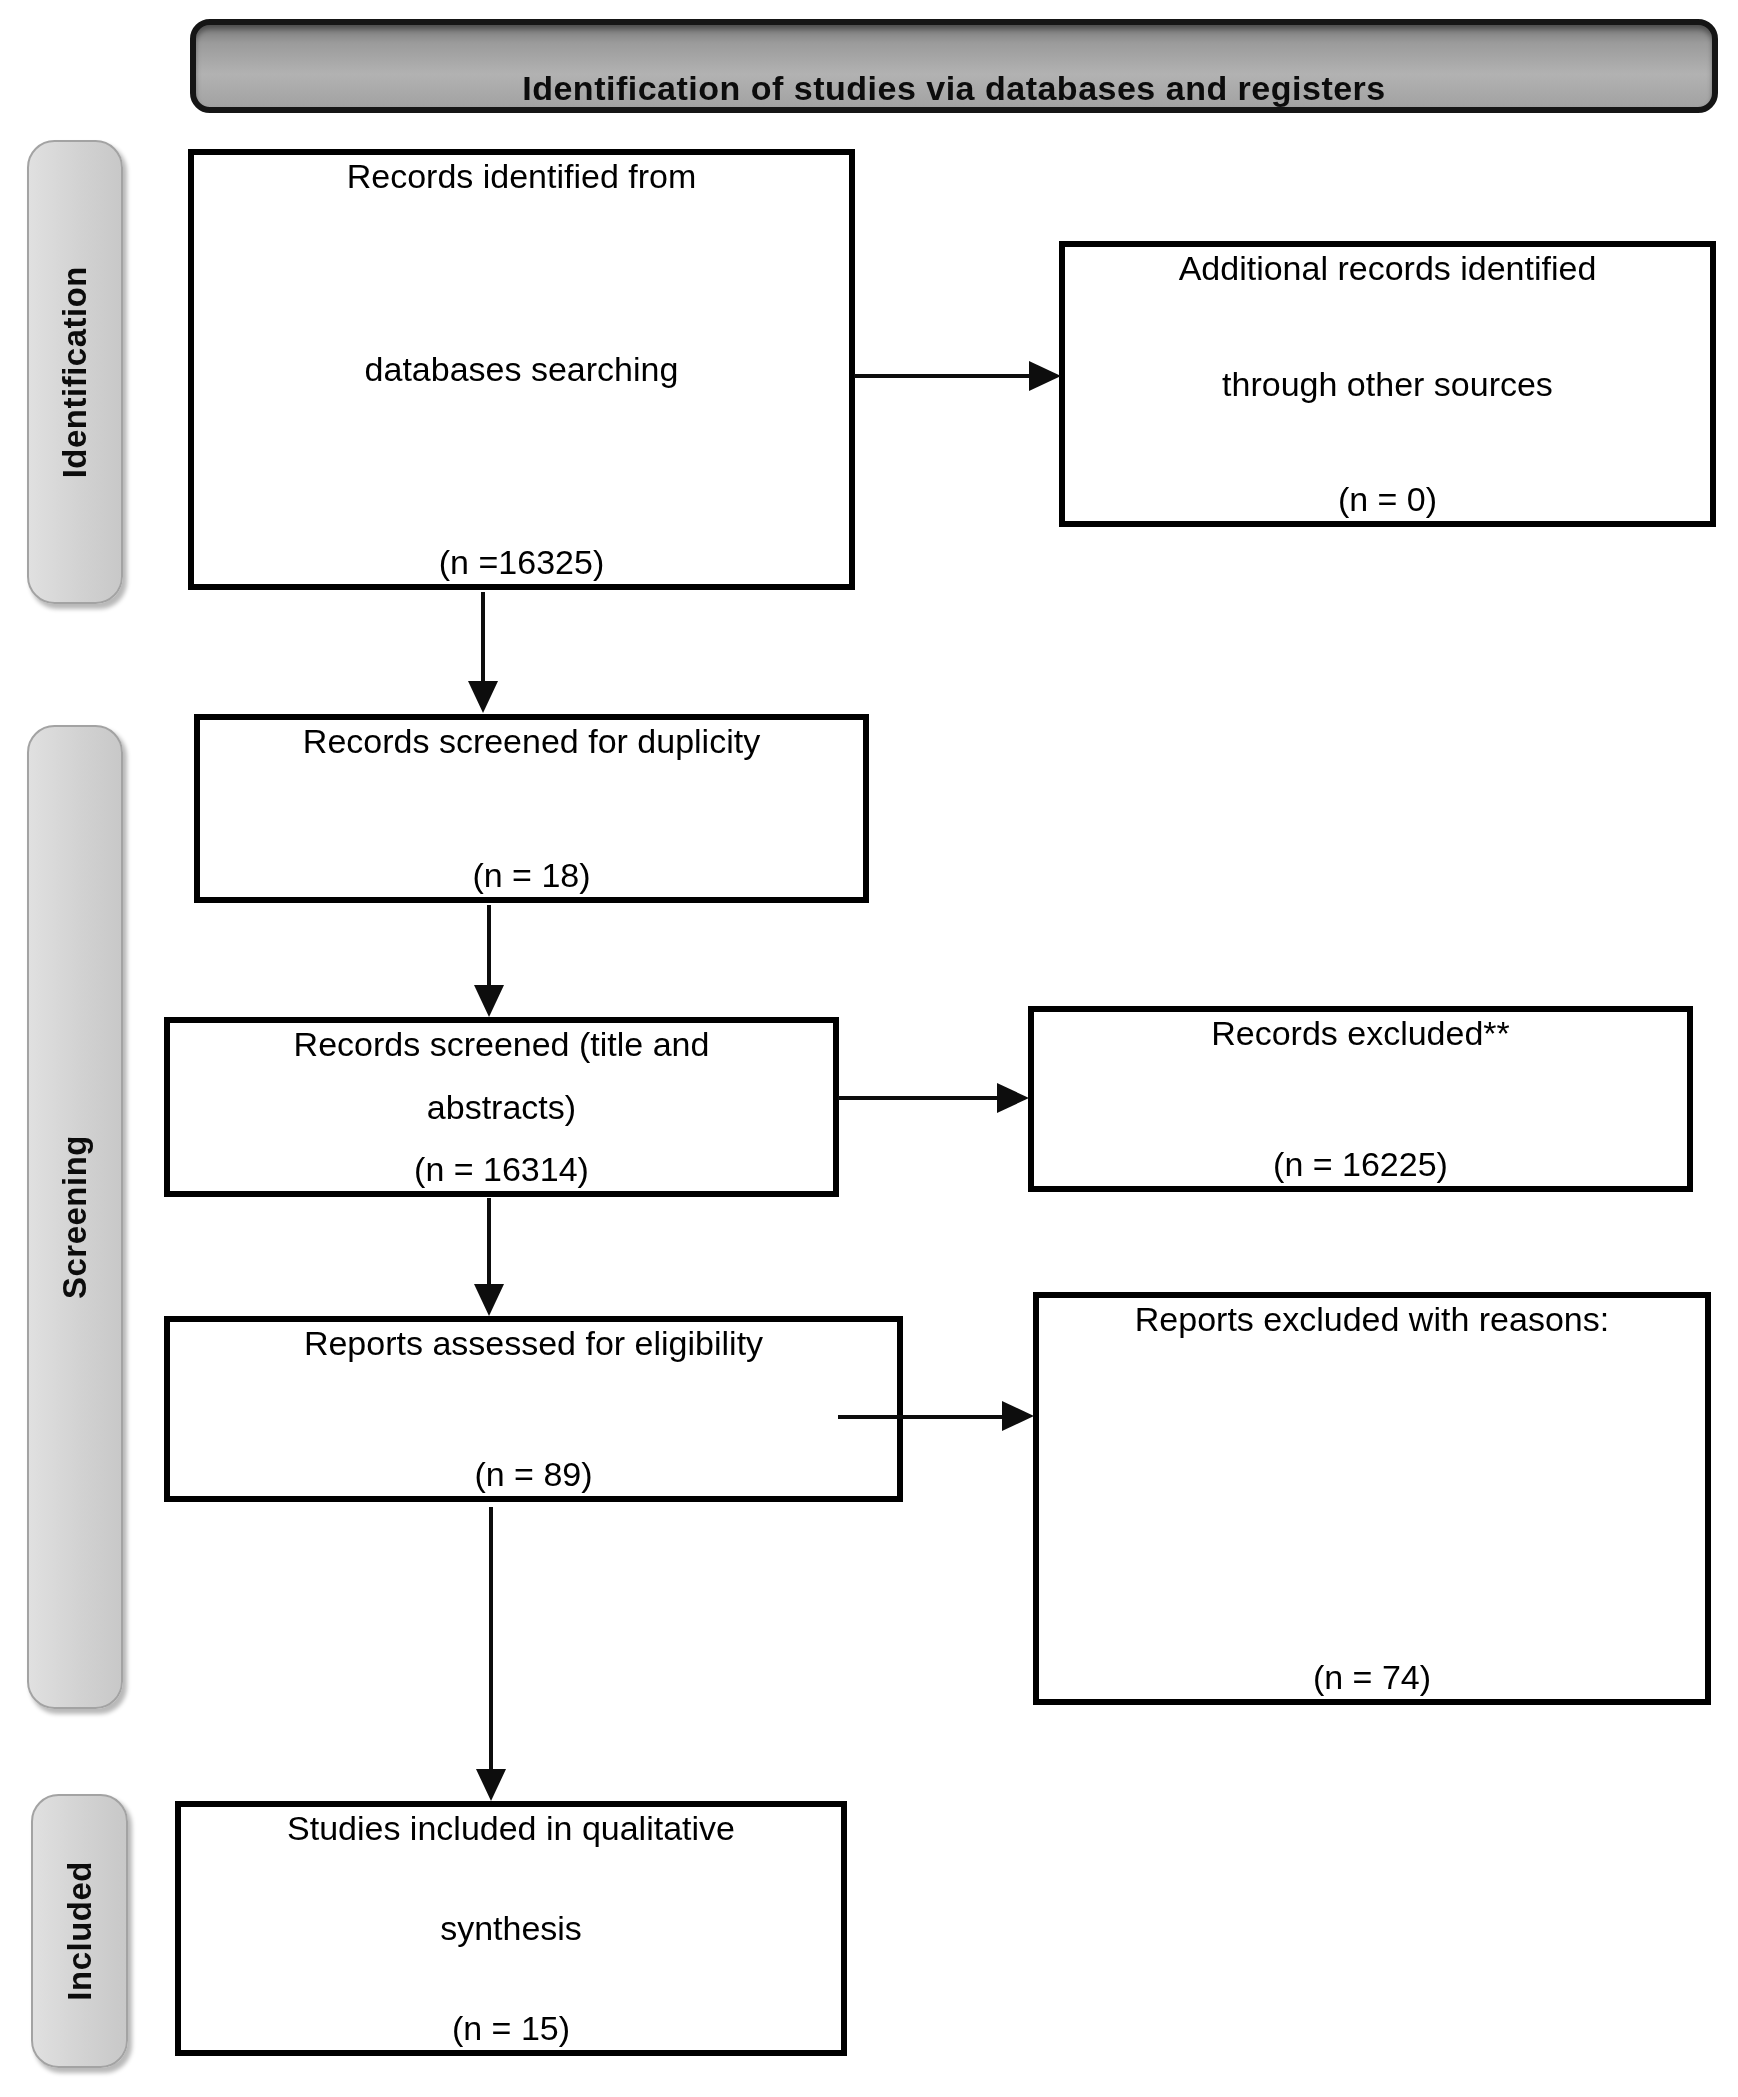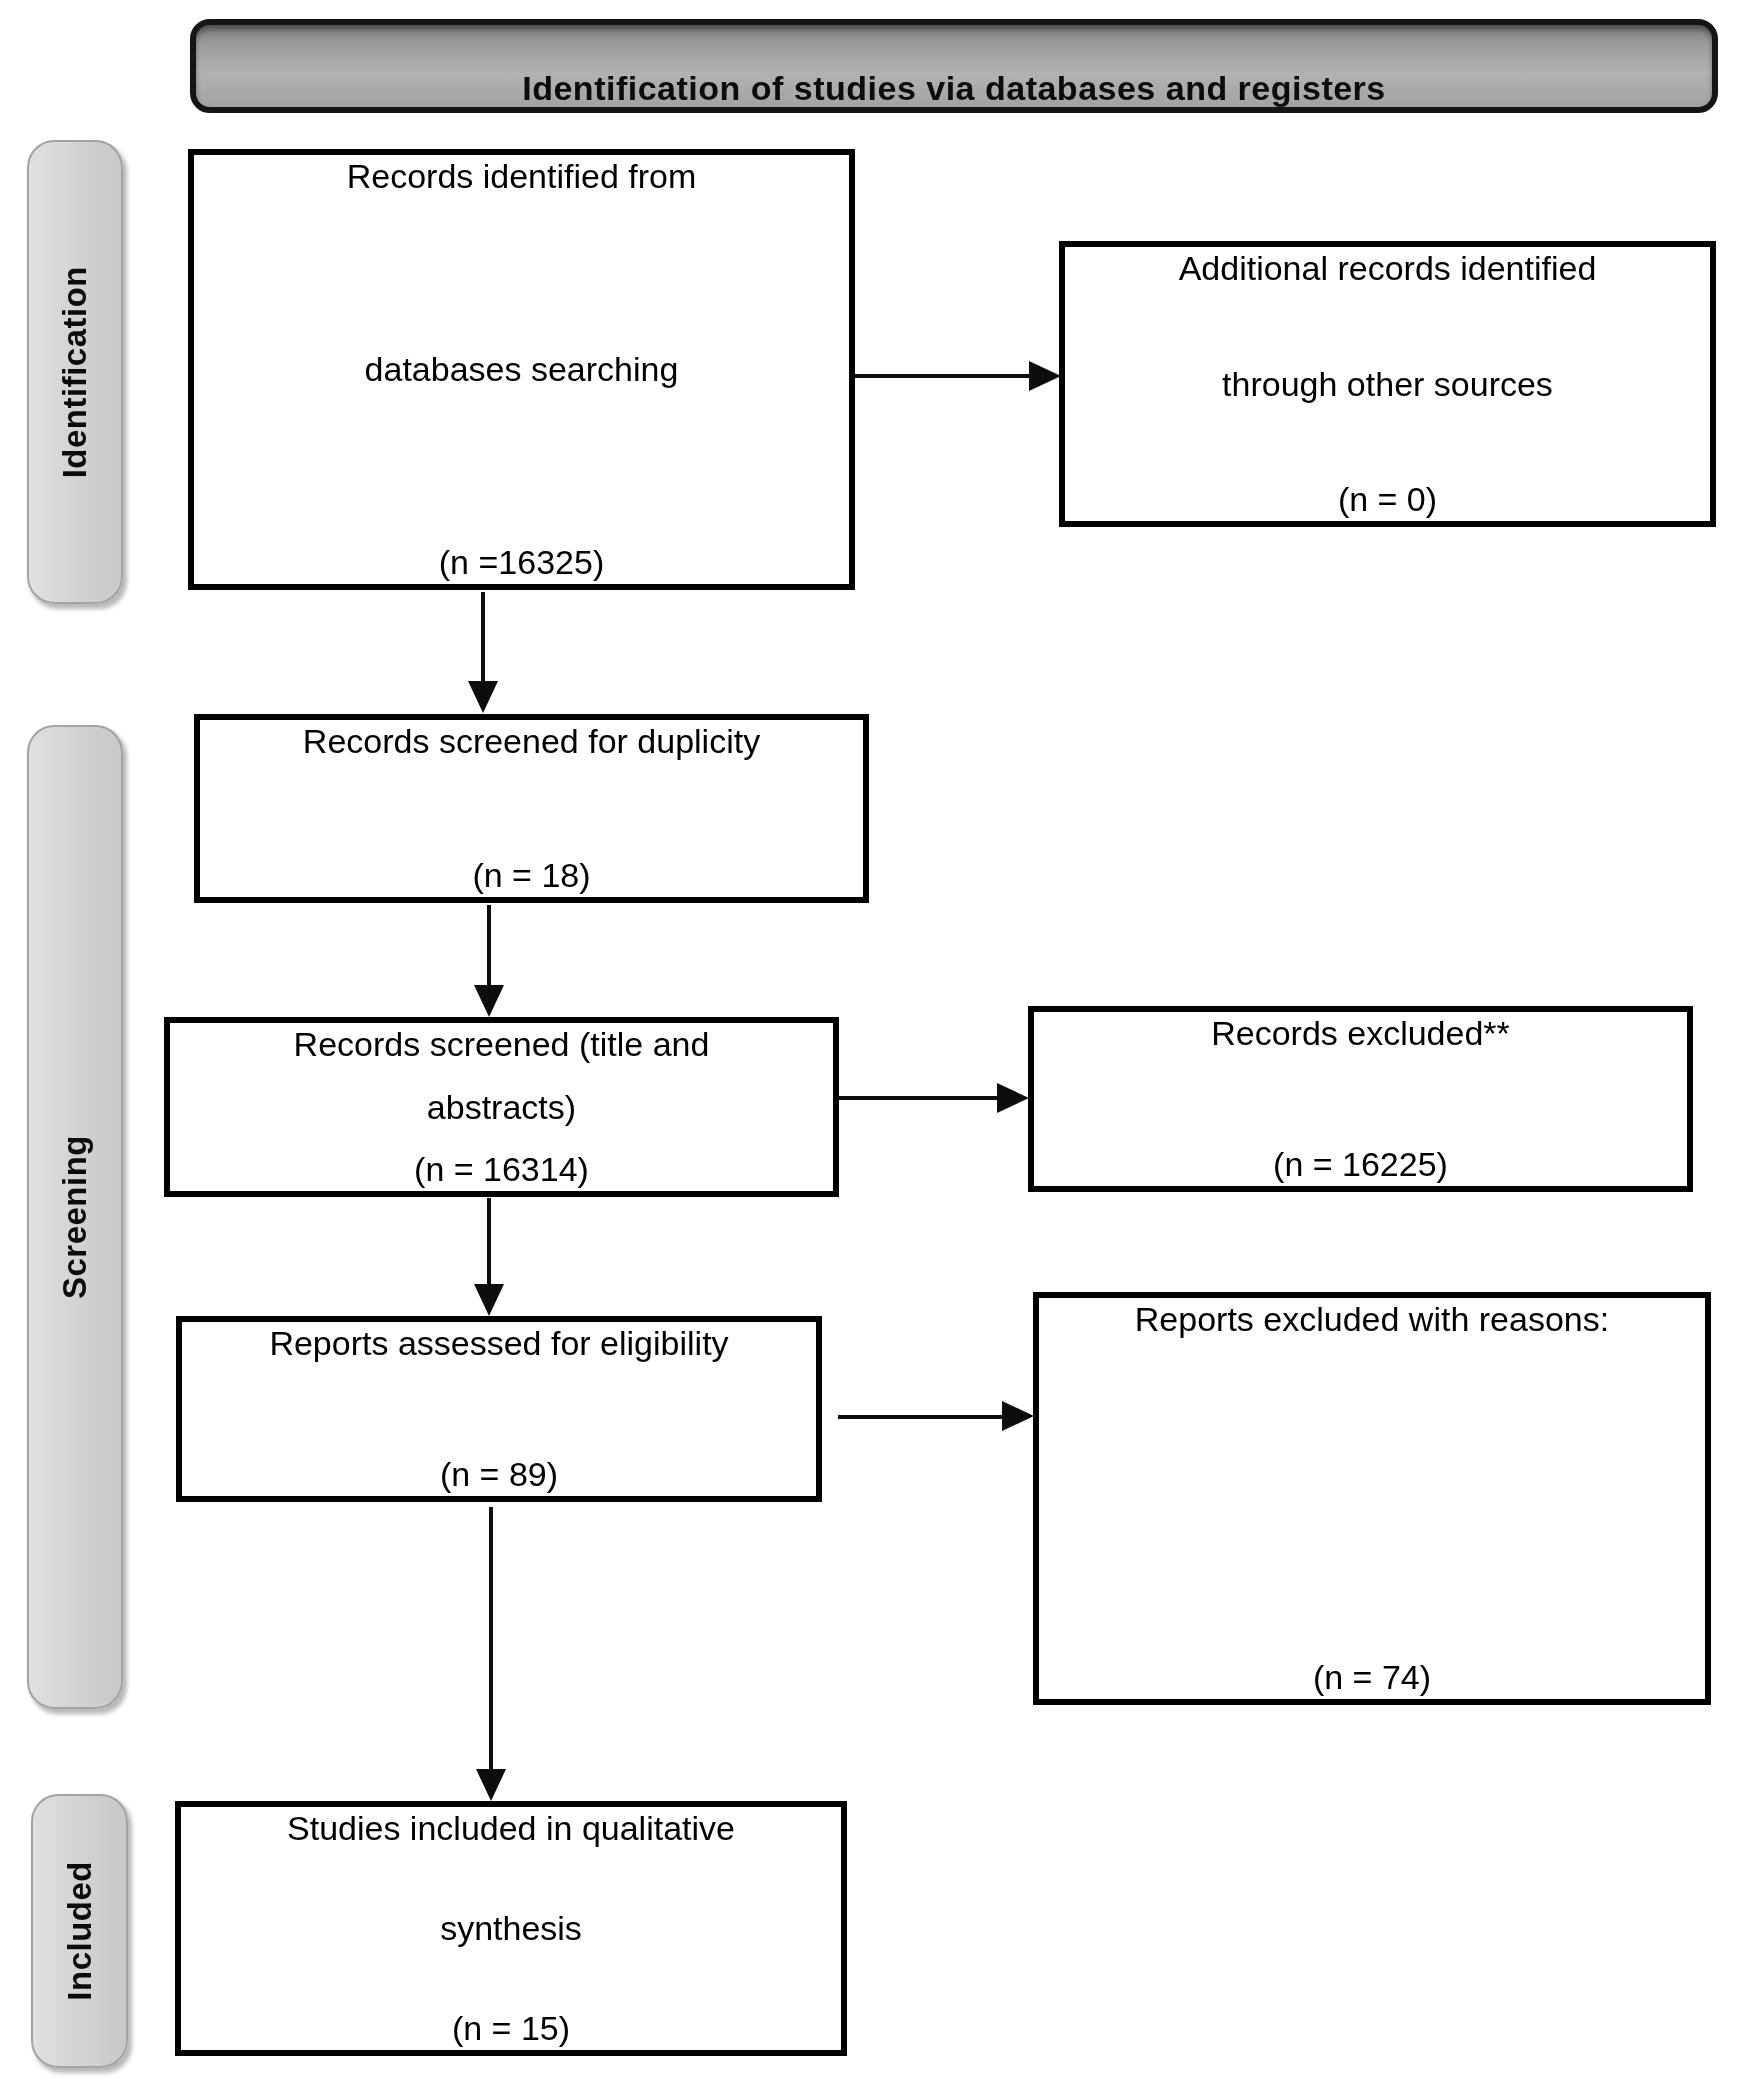--- a/index.html
+++ b/index.html
@@ -63,21 +63,21 @@
   }
   .fbox .bline {
     font-size: 34px; line-height: 43px; color: #000000;
     white-space: nowrap;
   }
   #box-records-identified   { left: 188px;  top: 149px;  width: 667px; height: 441px; }
   #box-additional-records   { left: 1059px; top: 241px;  width: 657px; height: 286px; gap: 32px; }
   #box-screened-duplicity   { left: 164px;  top: 714px; width: 675px; height: 189px; margin-left: 30px; }
   #box-screened-title       { left: 164px;  top: 1017px; width: 675px; height: 180px; }
   #box-records-excluded     { left: 1028px; top: 1006px; width: 665px; height: 186px; }
-  #box-reports-assessed     { left: 176px;  top: 1316px; width: 646px; height: 186px; }
+  #box-reports-assessed     { left: 164px;  top: 1316px; width: 739px; height: 186px; }
   #box-reports-excluded     { left: 1033px; top: 1292px; width: 678px; height: 413px; }
   #box-studies-included     { left: 175px;  top: 1801px; width: 672px; height: 255px; }
 
   
   .aline-h { position: absolute; height: 4.2px; background: #0d0d0d; }
   .aline-v { position: absolute; width: 4.2px;  background: #0d0d0d; }
   .ahead-right {
     position: absolute; width: 0; height: 0;
     border-top: 15.4px solid transparent;
     border-bottom: 15.4px solid transparent;

